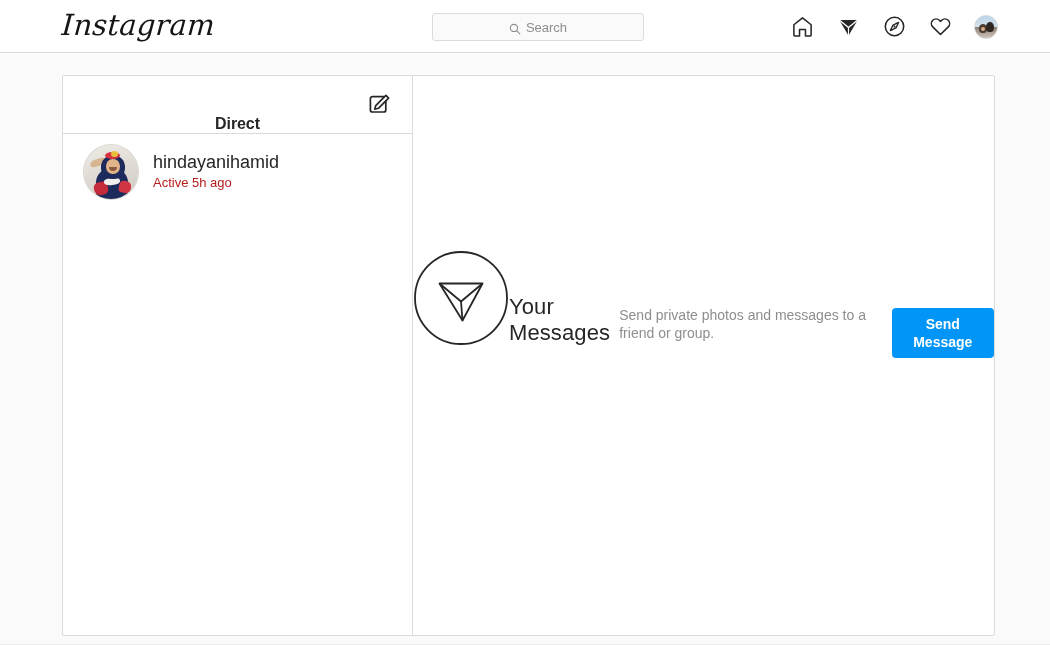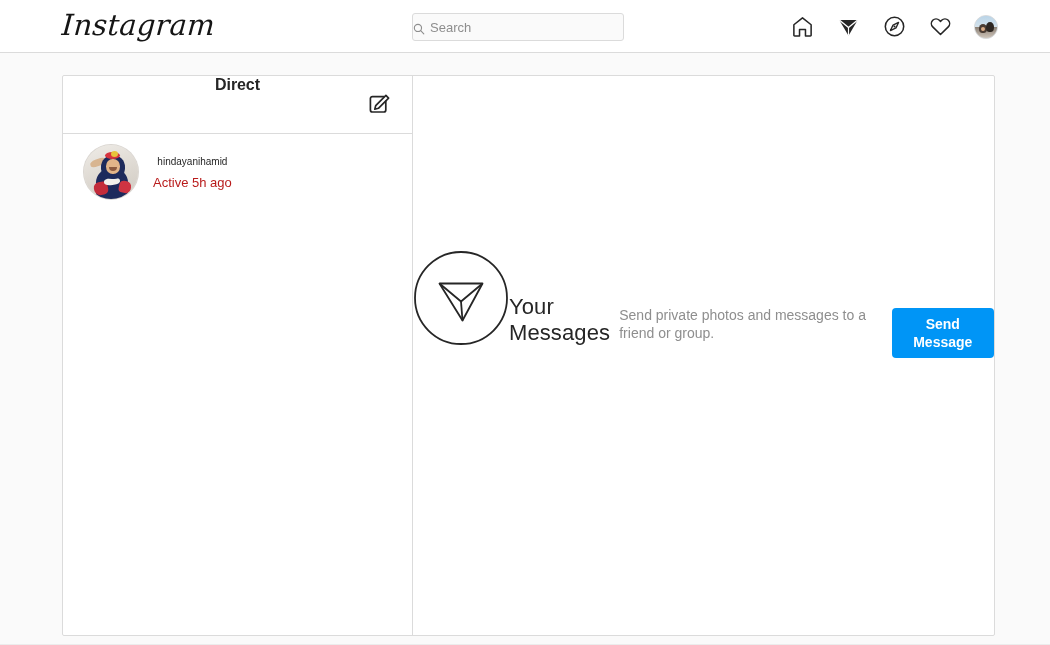--- a/index.html
+++ b/index.html
@@ -28,30 +28,30 @@
     font-style: italic;
     font-size: 29px;
     font-weight: 400;
     color: #151515;
     letter-spacing: 0.2px;
     transform: skewX(-4deg);
   }
 
   .search-box {
     position: absolute;
-    left: 412px;
+    left: 432px;
     top: 13px;
     width: 212px;
     height: 28px;
     background: #fafafa;
     border: 1px solid #dbdbdb;
     border-radius: 3px;
     display: flex;
     align-items: center;
-    justify-content: flex-start;
+    justify-content: center;
     gap: 5px;
     cursor: text;
   }
   .search-icon { width: 12px; height: 12px; display: block; }
   .search-placeholder {
     font-size: 13px;
     color: #8e8e8e;
     line-height: 1;
   }
 
@@ -120,21 +120,21 @@
     width: 350px;
     height: 100%;
     border-right: 1px solid #dbdbdb;
     display: flex;
     flex-direction: column;
   }
   .sidebar-header {
     height: 58px;
     border-bottom: 1px solid #dbdbdb;
     display: flex;
-    align-items: flex-start;
+    align-items: flex-end;
     justify-content: center;
     position: relative;
     flex: none;
   }
   .sidebar-title {
     font-size: 16px;
     font-weight: 600;
     color: #262626;
     letter-spacing: -0.1px;
   }
@@ -240,21 +240,21 @@
     position: absolute;
     left: 6px; top: 14px;
     width: 16px; height: 7px;
     background: #d8b591;
     border-radius: 40%;
     transform: rotate(-22deg);
   }
 
   .thread-text { display: flex; flex-direction: column; gap: 3px; min-width: 0; }
   .thread-name {
-    font-size: 10px;
+    font-size: 18px;
     color: #262626;
     line-height: 18px;
     text-align: center;
   }
   .thread-status {
     font-size: 13px;
     color: #b91c1c;
     line-height: 17px;
   }
 

